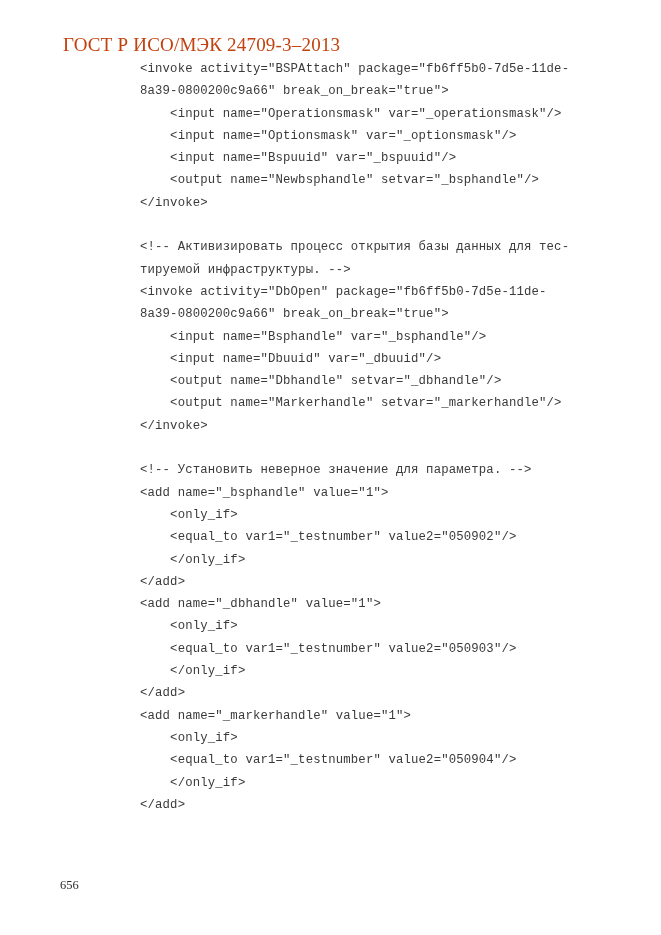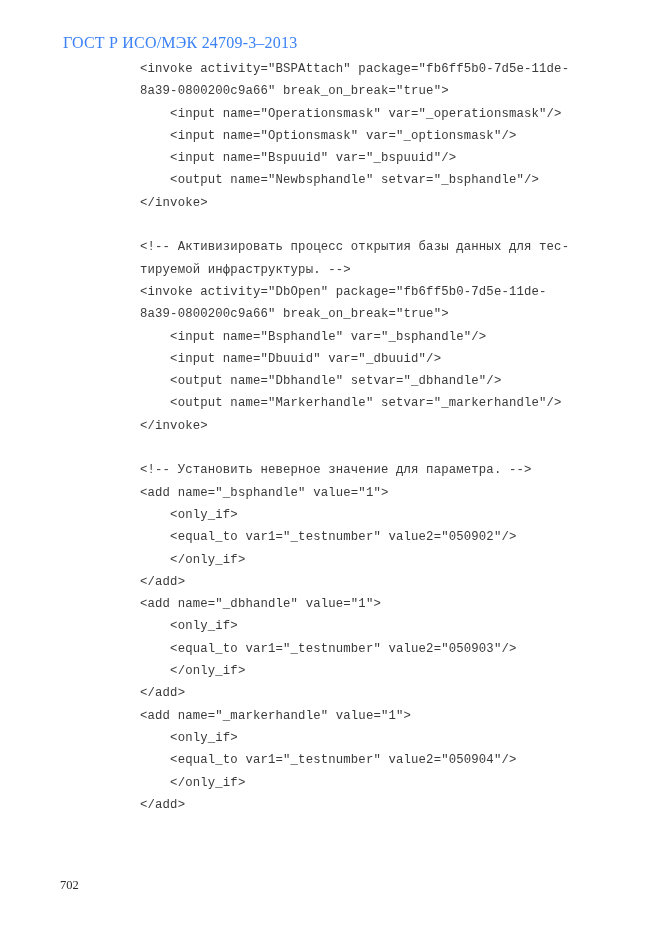--- a/index.html
+++ b/index.html
@@ -12,22 +12,22 @@
     width: 661px;
     height: 935px;
     background: #ffffff;
     overflow: hidden;
   }
   .header {
     position: absolute;
     top: 34px;
     left: 63px;
     font-family: "Liberation Serif", serif;
-    font-size: 16px;
-    color: #3b82f6;
+    font-size: 19px;
+    color: #c2410c;
     letter-spacing: 0.2px;
     white-space: nowrap;
   }
   .code-block {
     position: absolute;
     top: 58px;
     left: 140px;
     right: 18px;
     font-family: "Liberation Mono", monospace;
     font-size: 12.3px;
@@ -54,15 +54,15 @@
 </style>
 </head>
 <body>
 
 <div class="page">
 
   <div class="header">ГОСТ Р ИСО/МЭК 24709-3–2013</div>
 
   <div class="code-block"><div class="code-line">&lt;invoke activity="BSPAttach" package="fb6ff5b0-7d5e-11de-</div><div class="code-line">8a39-0800200c9a66" break_on_break="true"&gt;</div><div class="code-line">    &lt;input name="Operationsmask" var="_operationsmask"/&gt;</div><div class="code-line">    &lt;input name="Optionsmask" var="_optionsmask"/&gt;</div><div class="code-line">    &lt;input name="Bspuuid" var="_bspuuid"/&gt;</div><div class="code-line">    &lt;output name="Newbsphandle" setvar="_bsphandle"/&gt;</div><div class="code-line">&lt;/invoke&gt;</div><div class="code-line blank"></div><div class="code-line">&lt;!-- Активизировать процесс открытия базы данных для тес-</div><div class="code-line">тируемой инфраструктуры. --&gt;</div><div class="code-line">&lt;invoke activity="DbOpen" package="fb6ff5b0-7d5e-11de-</div><div class="code-line">8a39-0800200c9a66" break_on_break="true"&gt;</div><div class="code-line">    &lt;input name="Bsphandle" var="_bsphandle"/&gt;</div><div class="code-line">    &lt;input name="Dbuuid" var="_dbuuid"/&gt;</div><div class="code-line">    &lt;output name="Dbhandle" setvar="_dbhandle"/&gt;</div><div class="code-line">    &lt;output name="Markerhandle" setvar="_markerhandle"/&gt;</div><div class="code-line">&lt;/invoke&gt;</div><div class="code-line blank"></div><div class="code-line">&lt;!-- Установить неверное значение для параметра. --&gt;</div><div class="code-line">&lt;add name="_bsphandle" value="1"&gt;</div><div class="code-line">    &lt;only_if&gt;</div><div class="code-line">    &lt;equal_to var1="_testnumber" value2="050902"/&gt;</div><div class="code-line">    &lt;/only_if&gt;</div><div class="code-line">&lt;/add&gt;</div><div class="code-line">&lt;add name="_dbhandle" value="1"&gt;</div><div class="code-line">    &lt;only_if&gt;</div><div class="code-line">    &lt;equal_to var1="_testnumber" value2="050903"/&gt;</div><div class="code-line">    &lt;/only_if&gt;</div><div class="code-line">&lt;/add&gt;</div><div class="code-line">&lt;add name="_markerhandle" value="1"&gt;</div><div class="code-line">    &lt;only_if&gt;</div><div class="code-line">    &lt;equal_to var1="_testnumber" value2="050904"/&gt;</div><div class="code-line">    &lt;/only_if&gt;</div><div class="code-line">&lt;/add&gt;</div></div>
 
-  <div class="page-number">702</div>
+  <div class="page-number">656</div>
 
 </div>
 
 </body></html>

